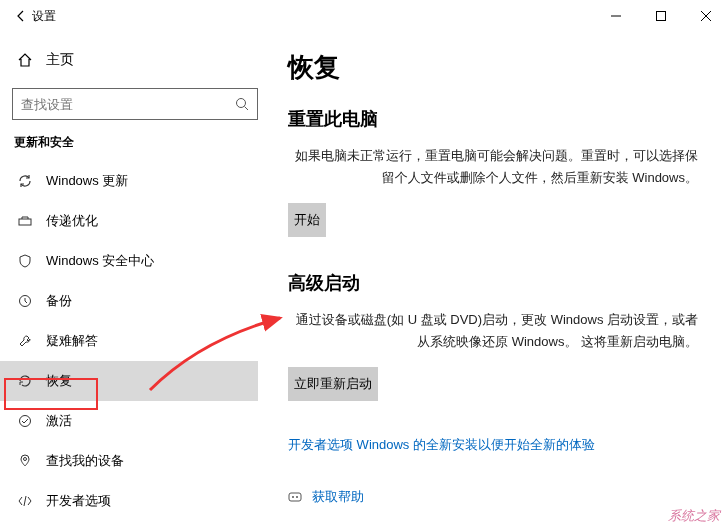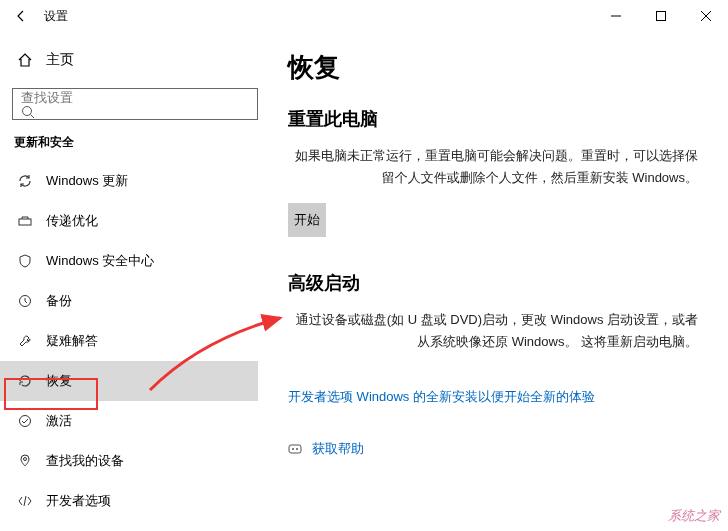--- a/index.html
+++ b/index.html
@@ -1,27 +1,27 @@
 <!DOCTYPE html>
 <html><head>
   <meta charset="utf-8">
   <style>
     * { margin: 0; padding: 0; box-sizing: border-box; font-family: "Microsoft YaHei", "Segoe UI", sans-serif; }
     body { width: 728px; height: 531px; background: #fff; overflow: hidden; position: relative; }
     .titlebar { display: flex; align-items: center; height: 32px; padding-left: 10px; }
     .titlebar .back { width: 22px; height: 22px; display: flex; align-items: center; justify-content: center; cursor: pointer; }
-    .titlebar .title { font-size: 12px; margin-left: 12px; }
+    .titlebar .title { font-size: 12px; }
     .winctrls { margin-left: auto; display: flex; }
     .winctrls .btn { width: 45px; height: 32px; display: flex; align-items: center; justify-content: center; cursor: pointer; }
     .layout { display: flex; height: calc(531px - 32px); }
     .sidebar { width: 270px; padding: 10px 0 0 12px; }
     .home-row { display: flex; align-items: center; height: 36px; cursor: pointer; }
     .home-row .icon { width: 26px; display: flex; justify-content: center; }
     .home-row .label { font-size: 14px; margin-left: 8px; }
-    .search { margin: 10px 12px 14px 0; border: 1px solid #666; height: 32px; display: flex; padding: 0 8px; flex-direction: column; }
+    .search { margin: 10px 12px 14px 0; border: 1px solid #666; height: 32px; display: flex; align-items: center; padding: 0 8px; }
     .search input { border: none; outline: none; flex: 1; font-size: 13px; background: transparent; }
     .cat { font-size: 12px; font-weight: 600; margin: 6px 0 10px 2px; }
     .nav-item { display: flex; align-items: center; height: 40px; cursor: pointer; }
     .nav-item .icon { width: 26px; display: flex; justify-content: center; color: #333; }
     .nav-item .label { font-size: 13px; margin-left: 8px; }
     .nav-item.selected { background: #d9d9d9; margin-left: -12px; padding-left: 12px; margin-right: 12px; }
     .selected-box { border: 2px solid #e33; position: absolute; left: 4px; top: 378px; width: 94px; height: 32px; pointer-events: none; }
     .content { flex: 1; padding: 18px 30px 0 18px; overflow-y: auto; }
     .h1 { font-size: 26px; font-weight: 600; margin-bottom: 22px; }
     .h2 { font-size: 18px; font-weight: 600; margin: 8px 0 14px; }
@@ -168,20 +168,21 @@
 
     <div class="section">
       <div class="h2">重置此电脑</div>
       <div class="desc">如果电脑未正常运行，重置电脑可能会解决问题。重置时，可以选择保留个人文件或删除个人文件，然后重新安装 Windows。</div>
       <button class="graybtn">开始</button>
     </div>
 
     <div class="section">
       <div class="h2">高级启动</div>
       <div class="desc">通过设备或磁盘(如 U 盘或 DVD)启动，更改 Windows 启动设置，或者从系统映像还原 Windows。 这将重新启动电脑。</div>
+      <button class="graybtn">立即重新启动</button>
     </div>
 
     <div class="section">
       <span class="link">开发者选项 Windows 的全新安装以便开始全新的体验</span>
     </div>
 
     <div class="help-row">
       <span class="hicon">
           <svg width="14" height="14" viewBox="0 0 14 14">
             <rect x="1" y="3" width="12" height="8" rx="2" stroke="#555" fill="none"></rect>

